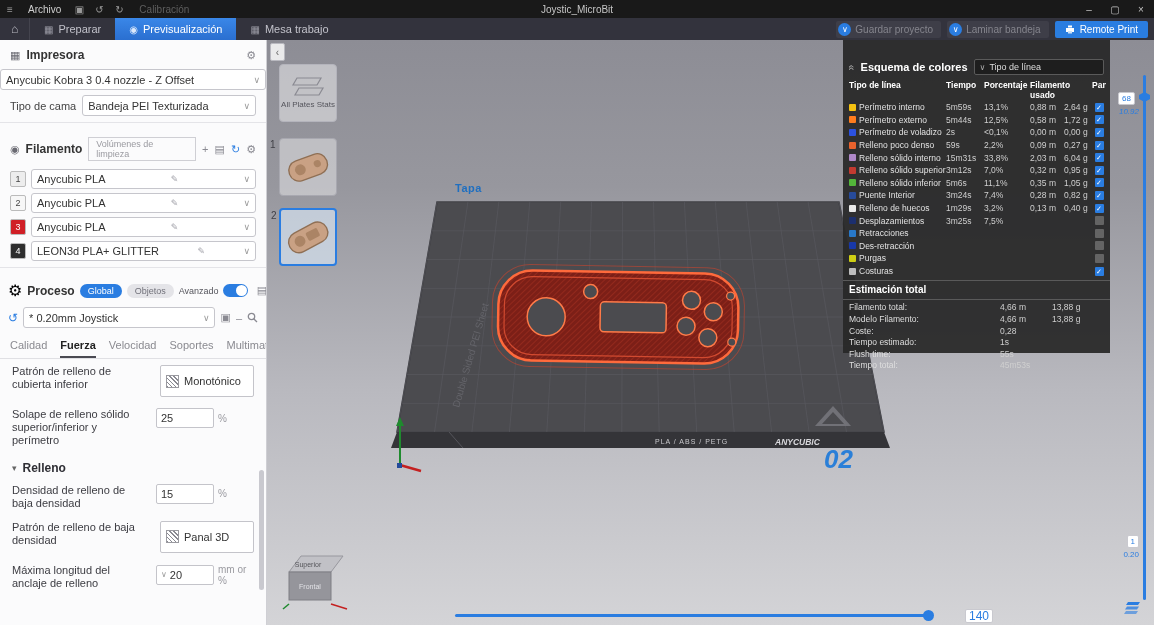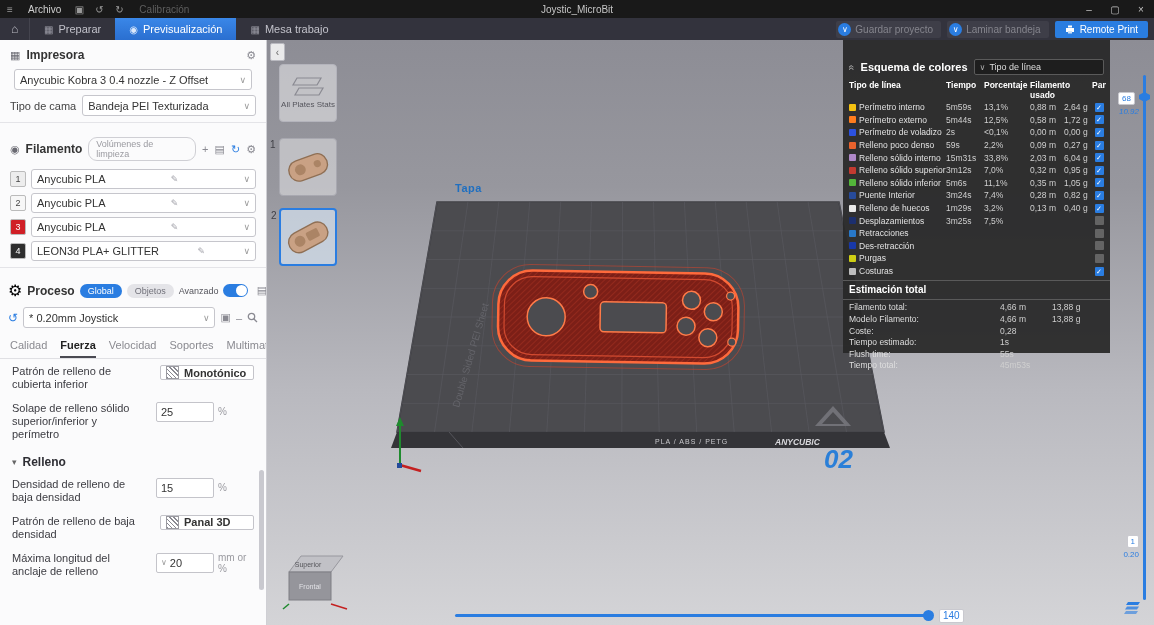--- a/index.html
+++ b/index.html
@@ -38,21 +38,21 @@
   .cube-front-label { font-size:7px; fill:#e2e2e6; }
 
   
   .vslider { position:absolute; right:8px; top:35px; width:3px; height:525px; background:#2a7de1; border-radius:2px; }
   .vhandle { position:absolute; right:4px; top:52px; width:11px; height:10px; background:#2a7de1; border-radius:2px; clip-path:polygon(50% 0,100% 30%,100% 70%,50% 100%,0 70%,0 30%); }
   .sl-box { position:absolute; background:#fff; border:1px solid #c9c9cf; border-radius:2px; color:#2a7de1; font-size:8px; padding:0 3px; line-height:11px; }
   .sl-txt { position:absolute; color:#2a7de1; font-size:8px; }
   .hslider { position:absolute; left:188px; top:568px; width:505px; height:16px; }
   .htrack { position:absolute; left:0; top:6px; width:478px; height:3px; background:#2a7de1; border-radius:2px; }
   .hhandle { position:absolute; left:468px; top:2px; width:11px; height:11px; border-radius:50%; background:#2a7de1; }
-  .hlabel { position:absolute; left:484px; top:1px; background:#fff; border:1px solid #c9c9cf; border-radius:2px; color:#2a7de1; font-size:10px; padding:0 3px; line-height:12px;text-align:right; }
+  .hlabel { position:absolute; left:510px; top:1px; background:#fff; border:1px solid #c9c9cf; border-radius:2px; color:#2a7de1; font-size:12px; padding:0 3px; line-height:12px;text-align:right; }
   .layers-ic { position:absolute; right:12px; bottom:10px; }
 
   
   .platestrip { position:absolute; left:267px; top:40px; width:80px; bottom:0; z-index:3; }
   .collapse-btn { position:absolute; left:3px; top:3px; width:15px; height:18px; background:rgba(250,250,250,.85); border:1px solid #b9b9c0; border-radius:2px; color:#666; font-size:10px; display:flex; align-items:center; justify-content:center; }
   .plate-card { position:absolute; left:12px; width:58px; border-radius:4px; }
   .allplates { top:24px; height:58px; background:rgba(255,255,255,.45); border:1px solid #b4b4bc; display:flex; flex-direction:column; align-items:center; justify-content:center; gap:2px; }
   .allplates .ap-label { font-size:8px; color:#55555c; text-align:center; line-height:1.15; }
   .plate-thumb { height:58px; background:rgba(255,255,255,.4); border:1px solid #a8a8b0; display:flex; align-items:center; justify-content:center; }
   .plate-thumb.selected { border:2px solid #2a7de1; background:rgba(222,236,252,.6); }
@@ -60,26 +60,26 @@
   .pt1 { top:98px; } .pt2 { top:168px; }
 
   
   .sidebar { position:absolute; left:0; top:40px; width:267px; bottom:0; background:#fbfbfc; border-right:1px solid #cfcfd4; z-index:4; overflow:hidden; }
   .sec-hdr { display:flex; align-items:center; gap:6px; padding:8px 10px 4px 10px; }
   .sec-hdr .sh-ic { color:#6a6a72; font-size:11px; }
   .sec-hdr .sh-t { font-size:12px; font-weight:bold; color:#333; }
   .sec-hdr .sh-right { margin-left:auto; display:flex; gap:6px; color:#8a8a92; font-size:11px; }
   .sel { display:flex; align-items:center; gap:4px; height:21px; border:1px solid #c6c6cc; border-radius:3px; background:#fff; padding:0 5px; font-size:11px; color:#333; }
   .sel .chev { margin-left:auto; color:#999; font-size:9px; }
-  .printer-sel { margin:3px 14px; }
+  .printer-sel { margin:3px 0; }
   .cama-row { display:flex; align-items:center; gap:6px; margin:5px 10px; }
   .cama-row .lbl { font-size:11px; color:#444; white-space:nowrap; }
   .cama-row .sel { flex:1; }
   .divider { height:1px; background:#e4e4e8; margin:6px 0; }
-  .vol-pill { font-size:9px; color:#9a9aa0; border:1px solid #cfcfd4; border-radius:9px; padding:1px 7px; }
+  .vol-pill { font-size:9px; color:#9a9aa0; border:1px solid #cfcfd4; border-radius:0; padding:1px 7px; }
   .fil-row { display:flex; align-items:center; gap:5px; margin:4px 10px; }
   .chip { width:16px; height:16px; border:1px solid #bbb; border-radius:2px; font-size:9px; display:flex; align-items:center; justify-content:center; }
   .fil-row .sel { flex:1; height:20px; }
   .sel .pen { color:#a0a0a8; font-size:9px; }
   .proc-hdr { display:flex; align-items:center; gap:5px; padding:7px 8px 4px 8px; }
   .proc-hdr .sh-t { font-size:12px; font-weight:bold; color:#333; }
   .pillbtn { font-size:9px; border-radius:9px; padding:2px 8px; }
   .pill-on { background:#2a7de1; color:#fff; }
   .pill-off { background:#e4e4e8; color:#71717a; }
   .adv { margin-left:auto; font-size:9px; color:#55555c; display:flex; align-items:center; gap:4px; }
@@ -95,21 +95,21 @@
   .subtab.active { color:#222; font-weight:bold; border-bottom:2px solid #4a4a52; }
   .fields { position:relative; }
   .frow { display:flex; justify-content:space-between; align-items:flex-start; padding:6px 12px 5px 12px; }
   .frow .flbl { width:130px; font-size:11px; line-height:1.18; color:#3c3c42; }
   .fctl { display:flex; align-items:center; gap:4px; }
   .fin { width:58px; height:20px; border:1px solid #c4c4ca; border-radius:2px; font-size:11px; padding:0 4px; color:#333; background:#fff; font-family:"Liberation Sans",sans-serif; }
   .combo { width:58px; height:20px; border:1px solid #c4c4ca; border-radius:2px; background:#fff; display:flex; align-items:center; gap:3px; padding:0 4px; }
   .combo .cchev { color:#999; font-size:8px; }
   .combo .fin2 { border:none; width:100%; font-size:11px; color:#333; font-family:"Liberation Sans",sans-serif; outline:none; }
   .unit { font-size:10px; color:#9a9aa0; width:36px; }
-  .patt-sel { width:94px; height:15px; border:1px solid #c4c4ca; border-radius:2px; background:#fff; display:flex; align-items:center; gap:5px; padding:0 5px; font-size:11px; color:#333;font-weight:bold; }
+  .patt-sel { width:94px; height:32px; border:1px solid #c4c4ca; border-radius:2px; background:#fff; display:flex; align-items:center; gap:5px; padding:0 5px; font-size:11px; color:#333; }
   .patt-ic { width:13px; height:13px; border:1px solid #9a9aa0; background:repeating-linear-gradient(45deg,#8a8a92 0 1px,transparent 1px 3px); }
   .sec2 { display:flex; align-items:center; gap:6px; padding:9px 12px 3px 12px; }
   .sec2 .caret { color:#666; font-size:9px; }
   .sec2 .t { font-size:12px; font-weight:bold; color:#2e2e34; }
   .sb-scroll { position:absolute; right:2px; top:430px; width:5px; height:120px; background:#c9c9cf; border-radius:3px; }
 
   
   .legend { position:absolute; left:843px; top:40px; width:267px; height:313px; background:rgba(40,40,40,.94); z-index:5; color:#e6e6e6; }
   .lg-hdr { display:flex; align-items:center; gap:6px; padding:3px 6px;margin-top:16px; }
   .lg-collapse { color:#b0b0b0; font-size:10px; transform:rotate(90deg); }

